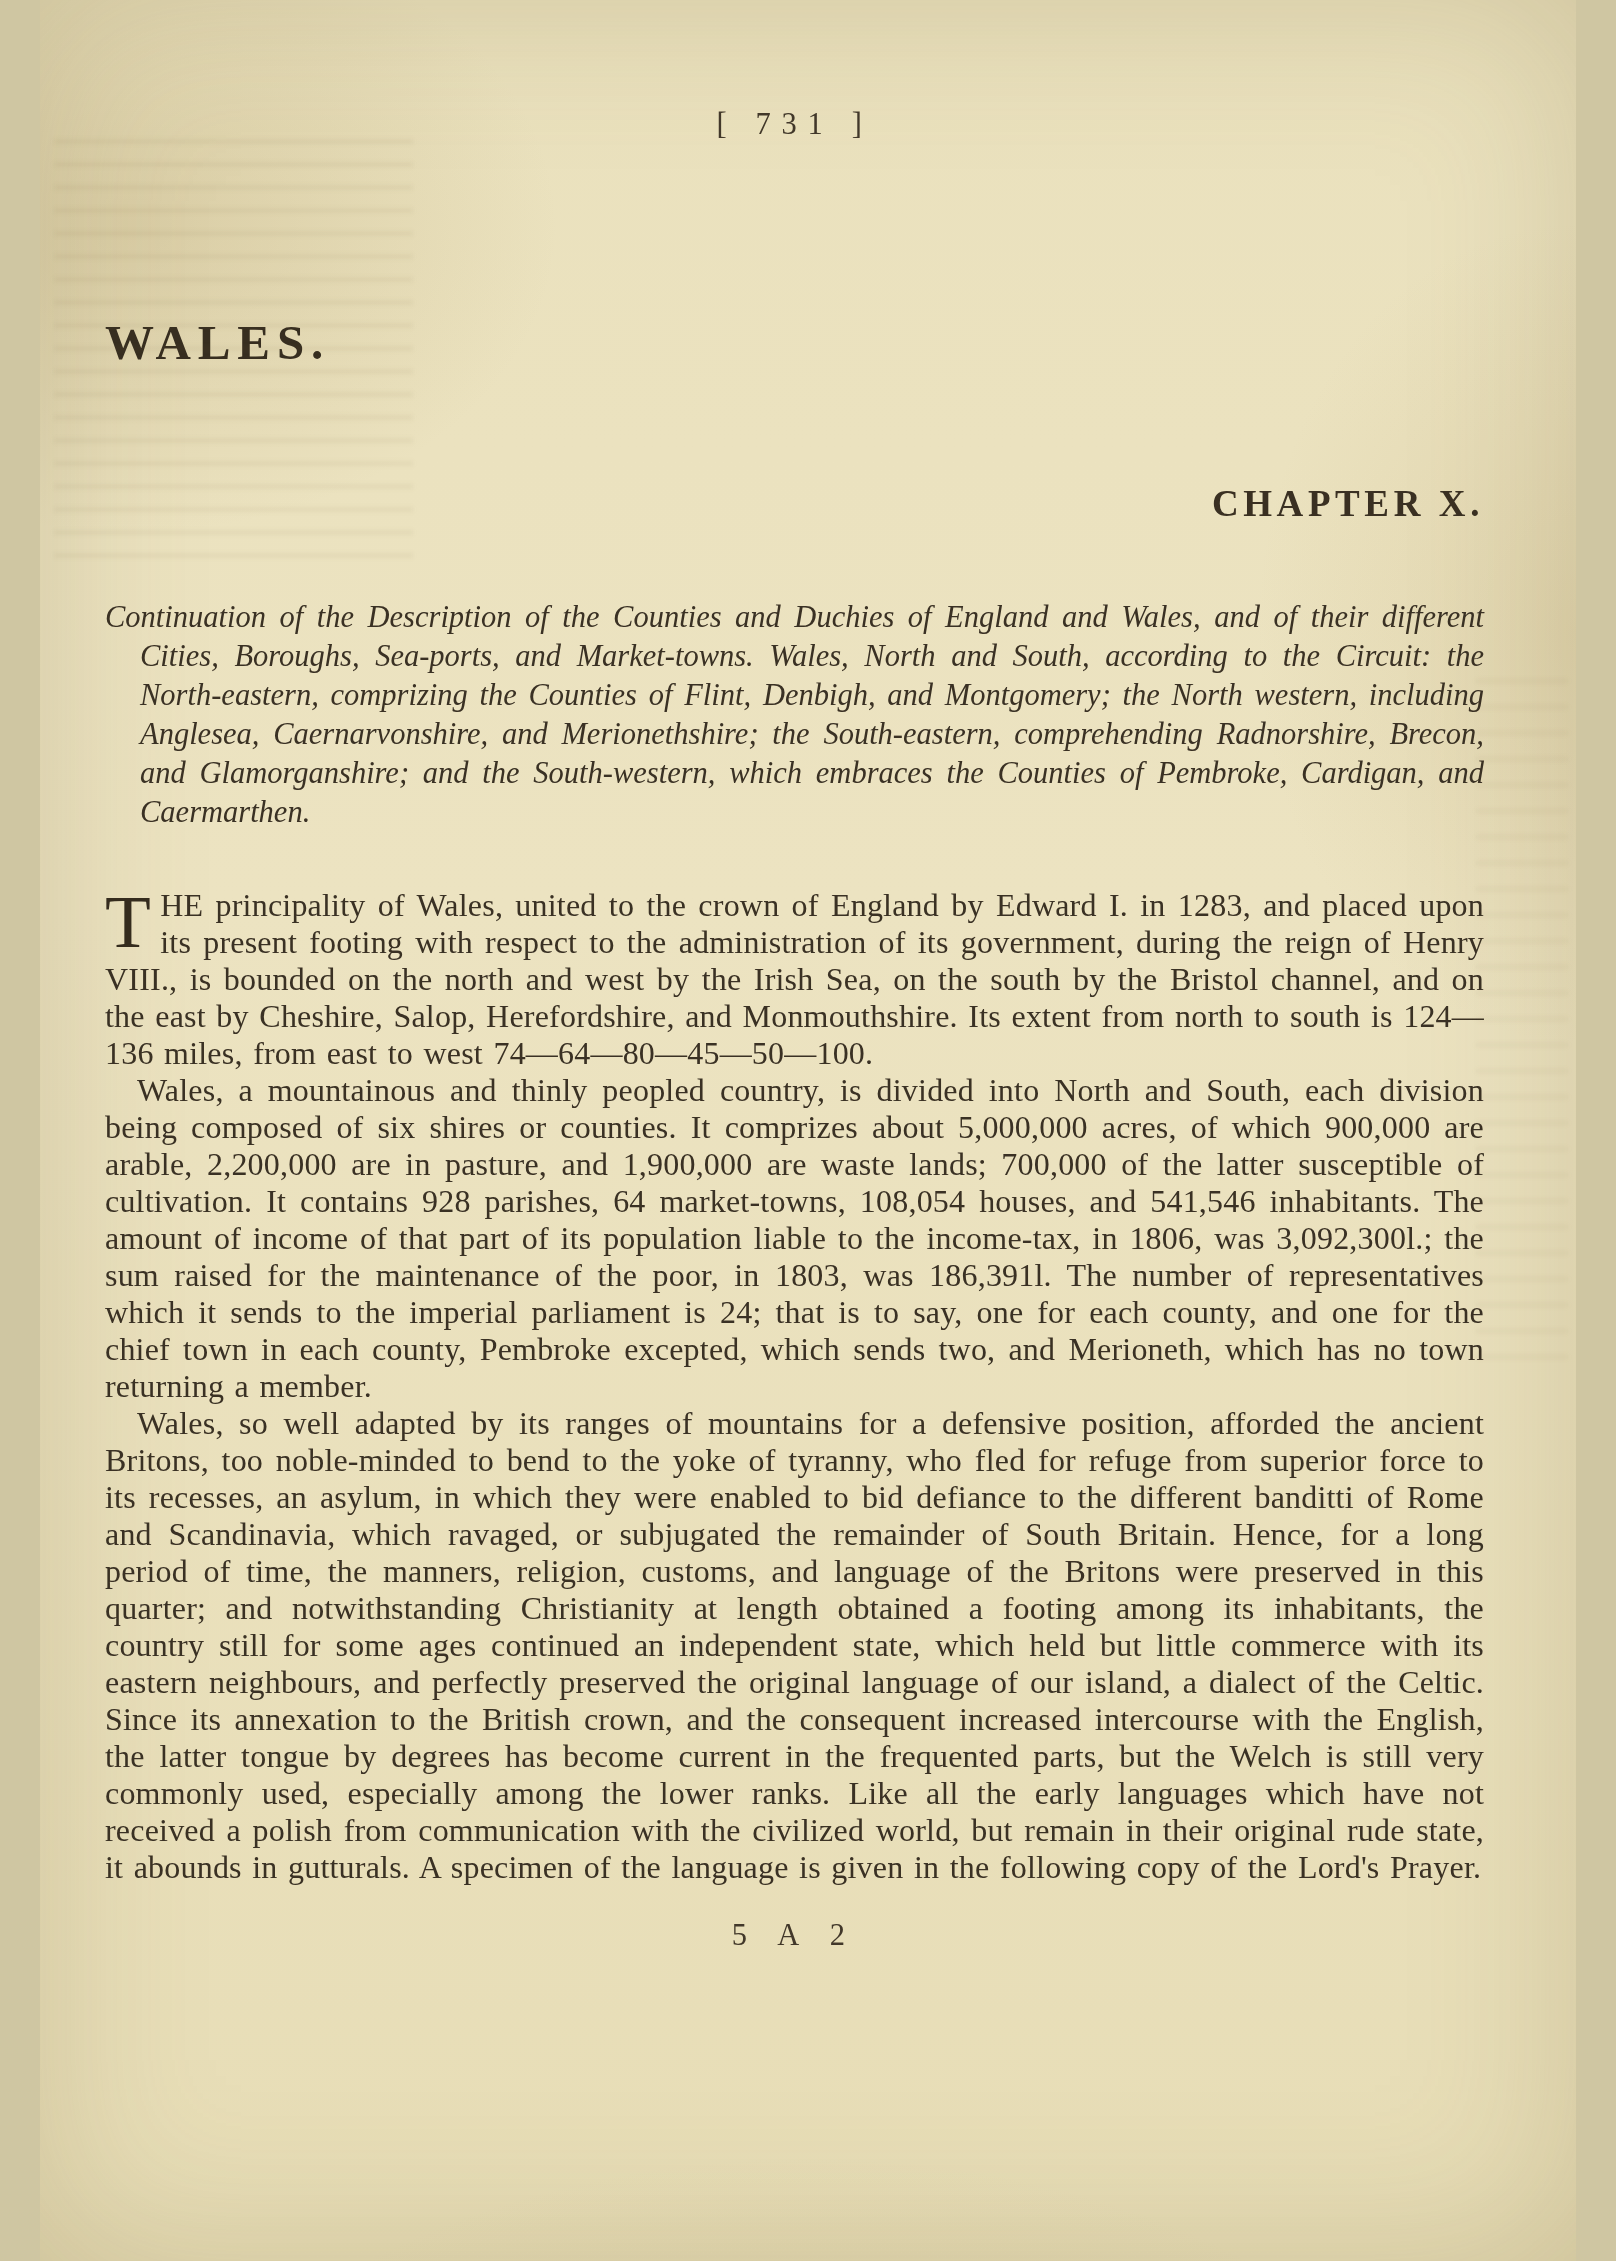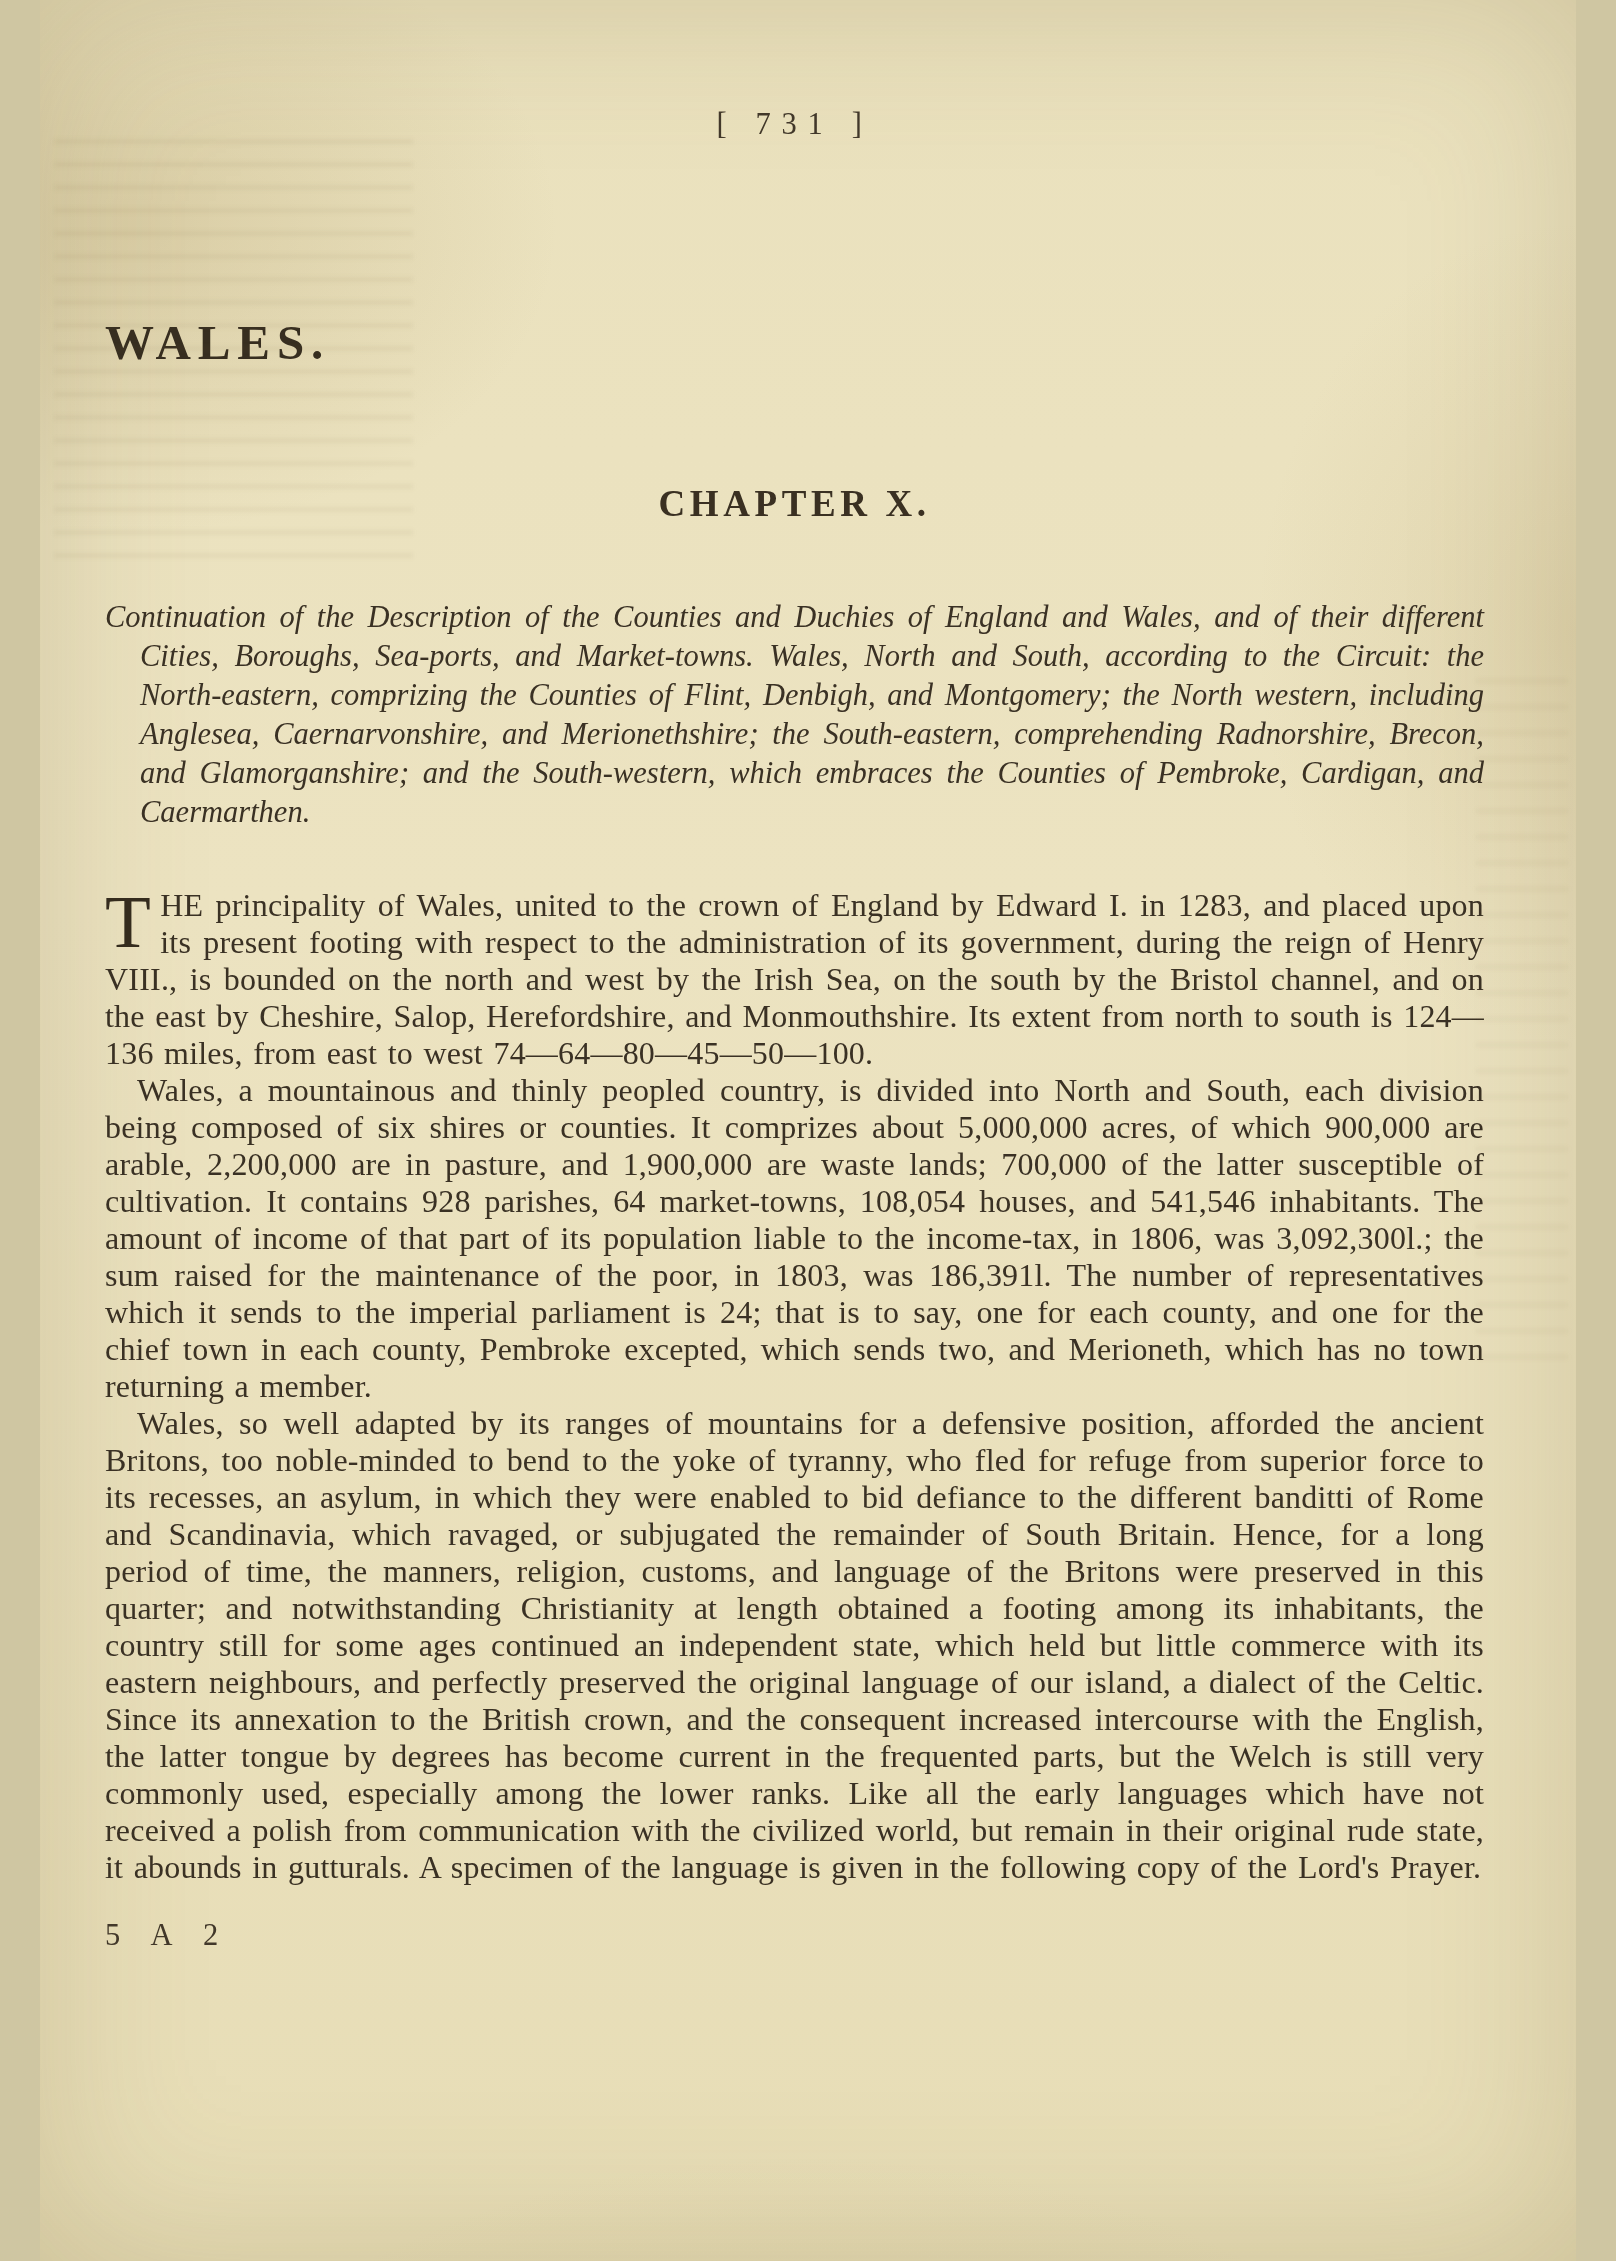--- a/index.html
+++ b/index.html
@@ -60,21 +60,21 @@
     margin: 174px 0 0 0;
     text-align: left;
     font-size: 49px;
     font-weight: 700;
     letter-spacing: 6.9px;
     line-height: 53px;
     color: #372e20;
   }
   .chapter {
     margin: 113px 0 0 0;
-    text-align: center;
+    text-align: right;
     font-size: 37px;
     font-weight: 700;
     letter-spacing: 4.6px;
     line-height: 43px;
     color: #3a3022;
   }
   .summary {
     margin: 73px 0 0 0;
     font-style: italic;
     font-size: 30.5px;
@@ -101,20 +101,21 @@
   .dropcap {
     float: left;
     font-size: 75px;
     line-height: 63px;
     padding: 3.1px 9.2px 0 0;
     font-weight: 400;
     color: #352c1e;
   }
   .signature {
     margin-top: 32px;
+    text-align: center;
     font-size: 30.5px;
     letter-spacing: 12.2px;
     color: #42382a;
   }
 </style>
 </head>
 <body>
 
 <div class="page">
 

